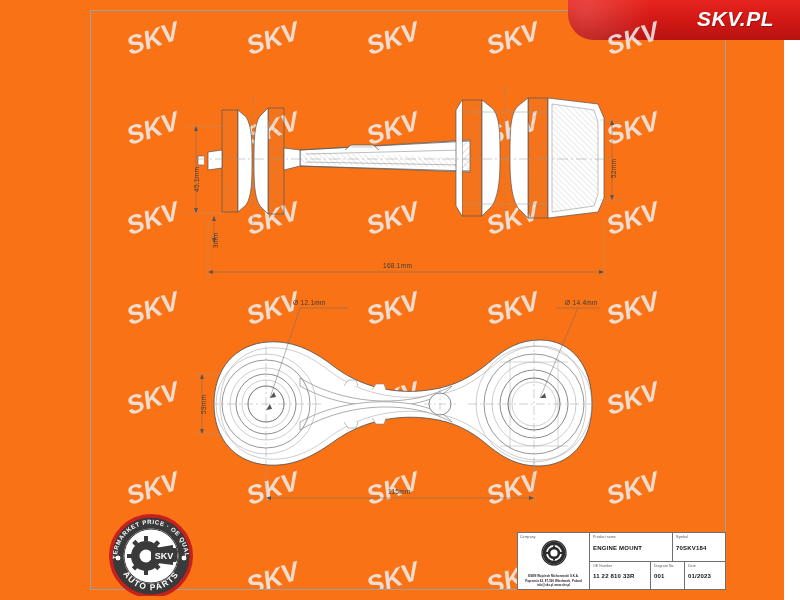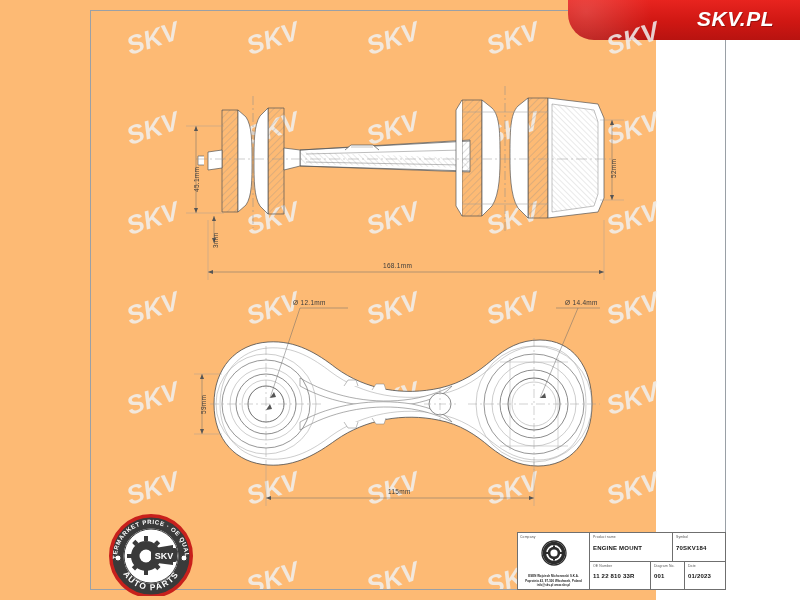--- a/index.html
+++ b/index.html
@@ -5,22 +5,22 @@
   * { box-sizing: border-box; }
   html, body {
     margin: 0; padding: 0;
     width: 800px; height: 600px;
     background: #ffffff;
     font-family: "Liberation Sans", sans-serif;
     overflow: hidden;
   }
   #page {
     position: relative;
-    width: 656px; height: 600px;
-    background: #fdba74;
+    width: 784px; height: 600px;
+    background: #f97316;
   }
 
   
   .frame {
     position: absolute;
     left: 90px; top: 10px;
     width: 636px; height: 580px;
     border: 1px solid #9aa0a6;
     background: transparent;
   }

